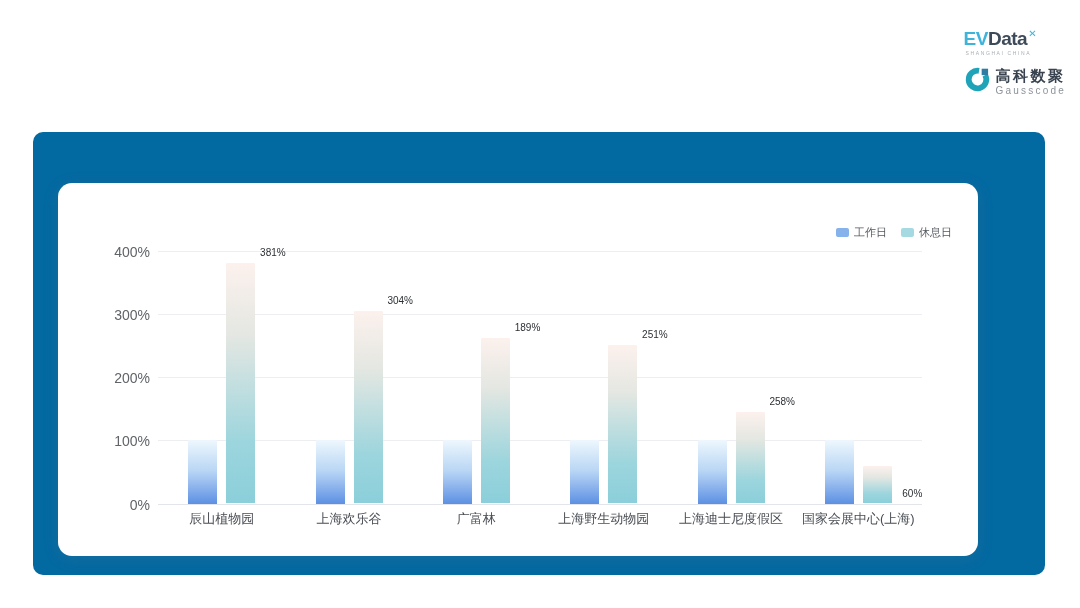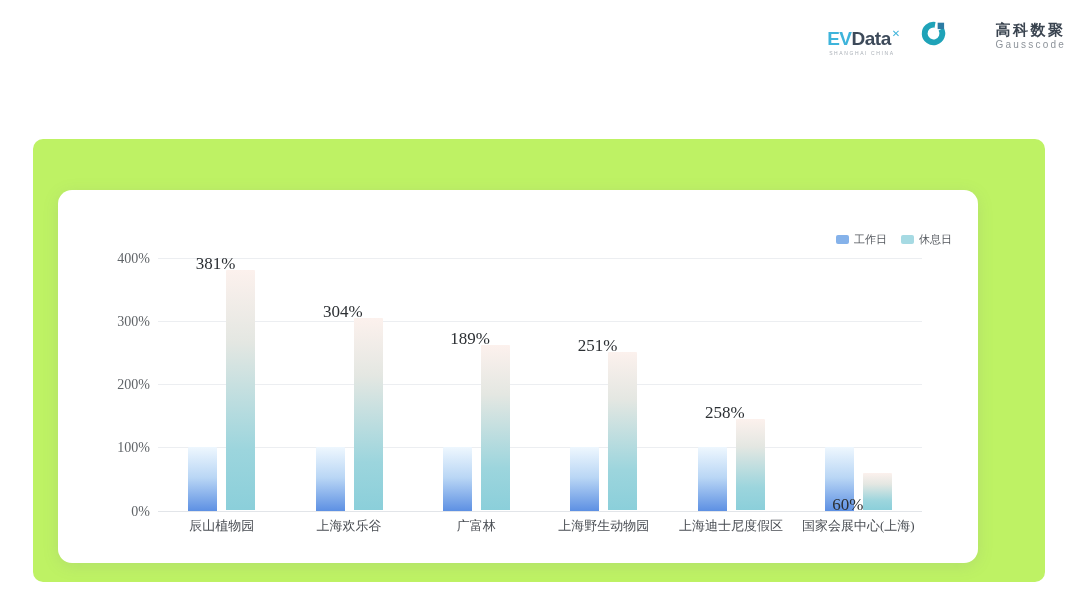--- a/index.html
+++ b/index.html
@@ -1,58 +1,58 @@
 <!DOCTYPE html>
 <html><head>
 <meta charset="utf-8">
 <style>
   html,body{margin:0;padding:0;background:#ffffff;}
   *{box-sizing:border-box;}
   body{font-family:"Liberation Sans","DejaVu Sans",sans-serif;}
   .stage{position:relative;width:1080px;height:608px;background:#ffffff;overflow:hidden;}
 
   
-  .brand-area{position:absolute;top:20px;right:14px;display:flex;align-items:flex-start;gap:20px;}
+  .brand-area{position:absolute;top:20px;right:14px;display:flex;align-items:flex-start;gap:10px;flex-direction:column;}
   .evdata-logo{display:flex;flex-direction:column;align-items:flex-start;padding-top:4px;}
   .evdata-wordmark{font-size:19px;font-weight:700;letter-spacing:-0.5px;line-height:19px;}
   .evdata-ev{color:#3eb4db;}
   .evdata-data{color:#3d4a5a;}
   .evdata-sup{color:#3eb4db;font-size:10px;font-weight:700;vertical-align:8px;margin-left:1px;}
   .evdata-subtext{font-size:5px;letter-spacing:1.6px;color:#a9afb6;margin-top:2px;margin-left:2px;}
   .gausscode-logo{display:flex;align-items:center;gap:5px;}
-  .gausscode-text{display:flex;flex-direction:column;line-height:1;margin-left:44px;}
+  .gausscode-text{display:flex;flex-direction:column;line-height:1;}
   .gausscode-cn{font-size:15px;font-weight:700;color:#39434f;letter-spacing:2.5px;}
   .gausscode-en{font-size:10px;color:#8d939a;letter-spacing:2.2px;margin-top:3px;}
 
   
   .banner{position:absolute;left:330px;top:106px;width:411px;height:42px;
     background:#1e3ded;
     clip-path:polygon(0 0,100% 0,84.6% 100%,13.9% 100%);
     display:flex;align-items:center;justify-content:center;}
   .banner-text{color:#ffffff;font-size:19px;font-weight:700;letter-spacing:1px;padding-top:6px;}
 
   
-  .chart-panel{position:absolute;left:33px;top:139px;width:1012px;height:443px;
-    background:#bef264;border-radius:10px;font-family:Liberation Serif, serif;}
+  .chart-panel{position:absolute;left:33px;top:132px;width:1012px;height:443px;
+    background:#0369a1;border-radius:10px;}
   .chart-card{position:absolute;left:25px;top:51px;width:920px;height:373px;background:#ffffff;
     border-radius:14px;box-shadow:0 3px 16px rgba(120,130,145,0.16);}
 
   
   .legend{position:absolute;top:42px;right:26px;display:flex;gap:14px;align-items:center;}
   .legend-item{display:flex;align-items:center;gap:5px;cursor:pointer;}
   .legend-swatch{width:13px;height:9px;border-radius:2px;display:inline-block;}
   .legend-label{font-size:11px;color:#55595f;}
 
   
   .plot{position:absolute;inset:0;}
   .gridline{position:absolute;height:1px;background:#eceef1;}
   .gridline.baseline{background:#e2e5e9;}
   .ytick{position:absolute;font-size:14px;color:#606468;text-align:right;}
   .bar{position:absolute;border-radius:1px 1px 0 0;}
-  .bar-value-label{position:absolute;font-size:17px;color:#2c3034;text-align:left;}
+  .bar-value-label{position:absolute;font-size:10px;color:#2c3034;text-align:right;}
   .xlabel{position:absolute;font-size:13px;color:#494d53;text-align:center;}
 </style>
 </head>
 <body>
 
 <div class="stage">
 
   <div class="brand-area">
     <div class="evdata-logo">
       <div class="evdata-wordmark"><span class="evdata-ev">EV</span><span class="evdata-data">Data</span><span class="evdata-sup">✕</span></div>

